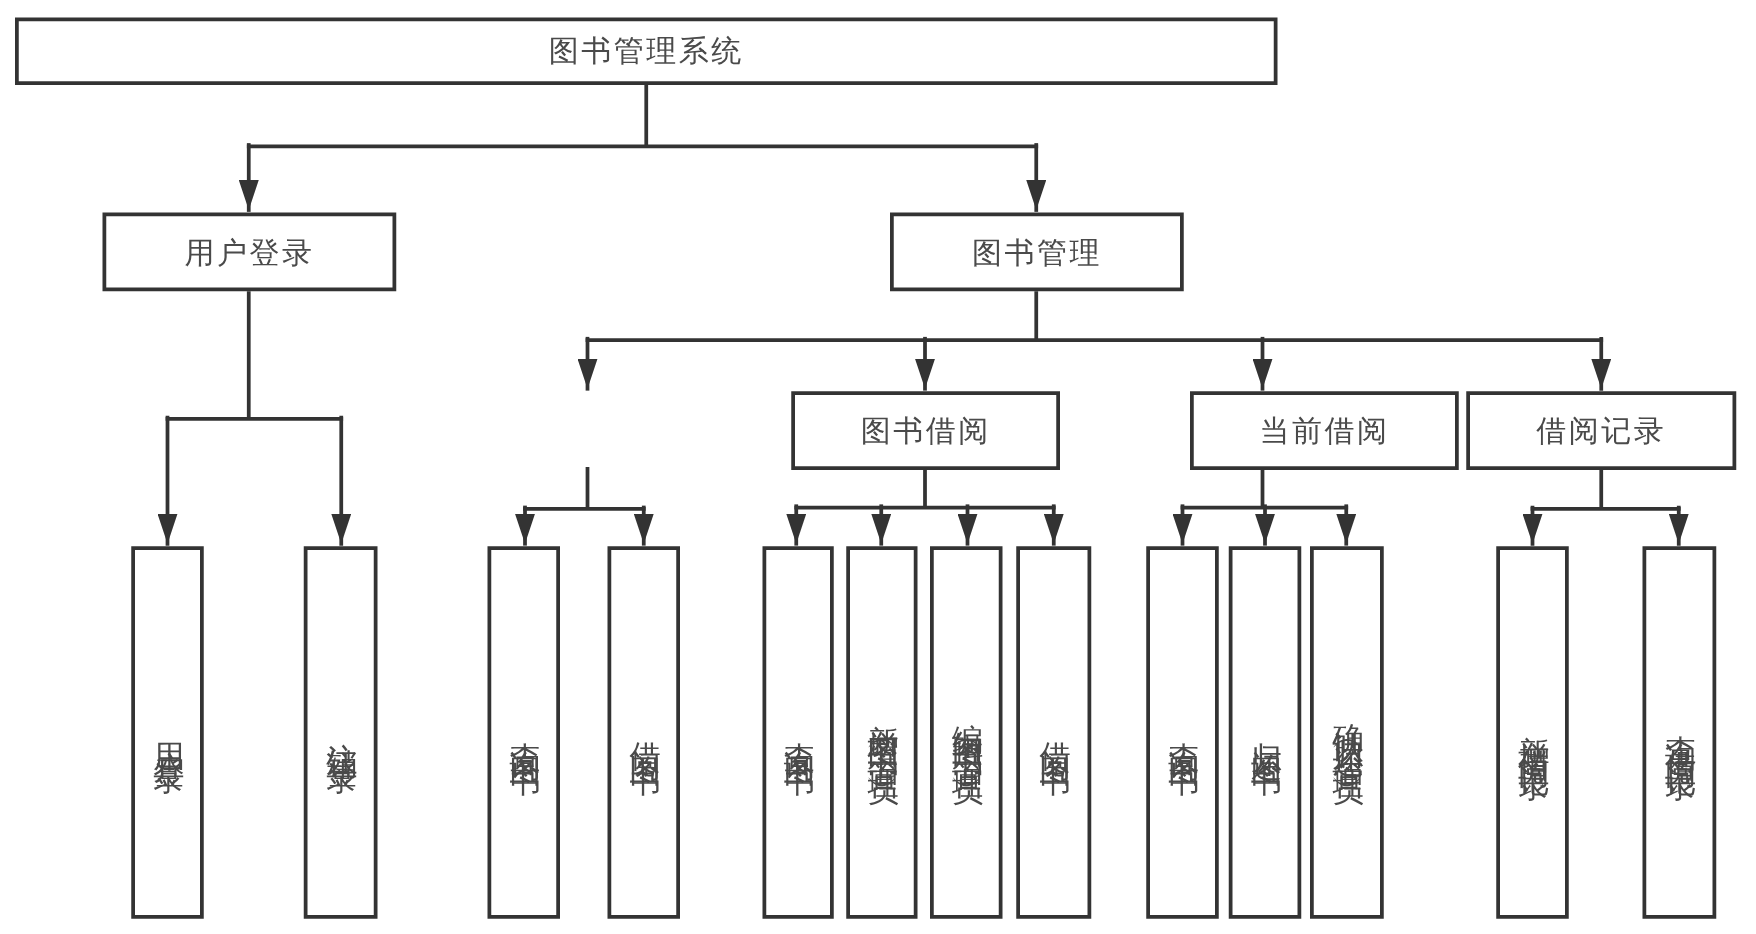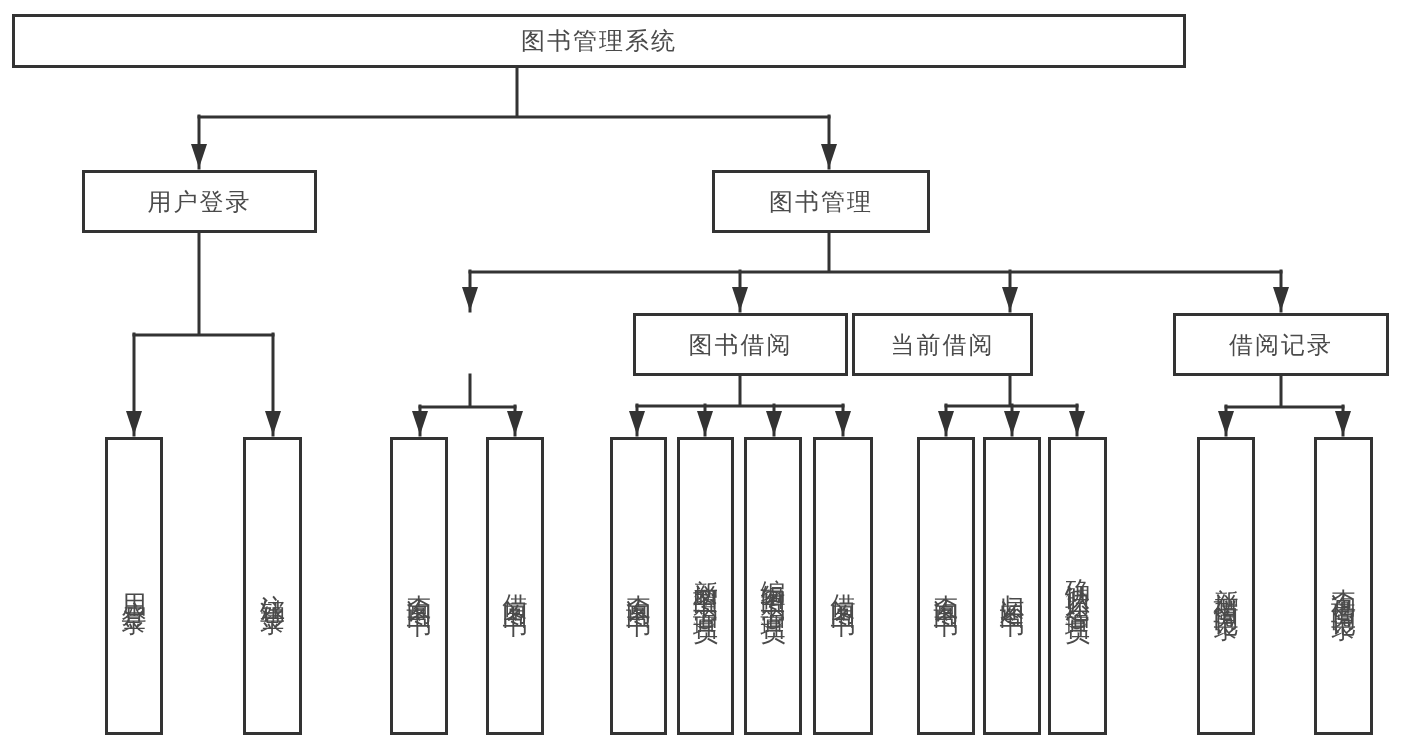--- a/index.html
+++ b/index.html
@@ -106,35 +106,35 @@
     <path class="ln" d="M1010,375 V406 M946,406 H1077"></path>
     <line class="ln" x1="946" y1="405" x2="946" y2="435" marker-end="url(#arw)"></line>
     <line class="ln" x1="1012" y1="405" x2="1012" y2="435" marker-end="url(#arw)"></line>
     <line class="ln" x1="1077" y1="405" x2="1077" y2="435" marker-end="url(#arw)"></line>
 
     <path class="ln" d="M1281,375 V407 M1226,407 H1343"></path>
     <line class="ln" x1="1226" y1="406" x2="1226" y2="435" marker-end="url(#arw)"></line>
     <line class="ln" x1="1343" y1="406" x2="1343" y2="435" marker-end="url(#arw)"></line>
   </svg>
 
-  <div class="box hbox" style="left:12px; top:14px; width:1174px; height:54px;">
+  <div class="box hbox" style="left:12px; top:14px; width:1010px; height:54px;">
     <span>图书管理系统</span>
   </div>
 
   <div class="box hbox" style="left:82px; top:170px; width:235px; height:63px;">
     <span>用户登录</span>
   </div>
-  <div class="box hbox" style="left:712px; top:170px; width:218px; height:63px;">
+  <div class="box hbox" style="left:712px; top:170px; width:235px; height:63px;">
     <span>图书管理</span>
   </div>
 
   <div class="box hbox" style="left:633px; top:313px; width:215px; height:63px;">
     <span>图书借阅</span>
   </div>
-  <div class="box hbox" style="left:852px; top:313px; width:181px; height:63px;">
+  <div class="box hbox" style="left:952px; top:313px; width:215px; height:63px;">
     <span>当前借阅</span>
   </div>
   <div class="box hbox" style="left:1173px; top:313px; width:216px; height:63px;text-align:right;">
     <span>借阅记录</span>
   </div>
 
   <div class="box vbox" style="left:105px; width:58px;">
     <span class="vlabel">用户登录</span>
   </div>
   <div class="box vbox" style="left:243px; width:59px;">

